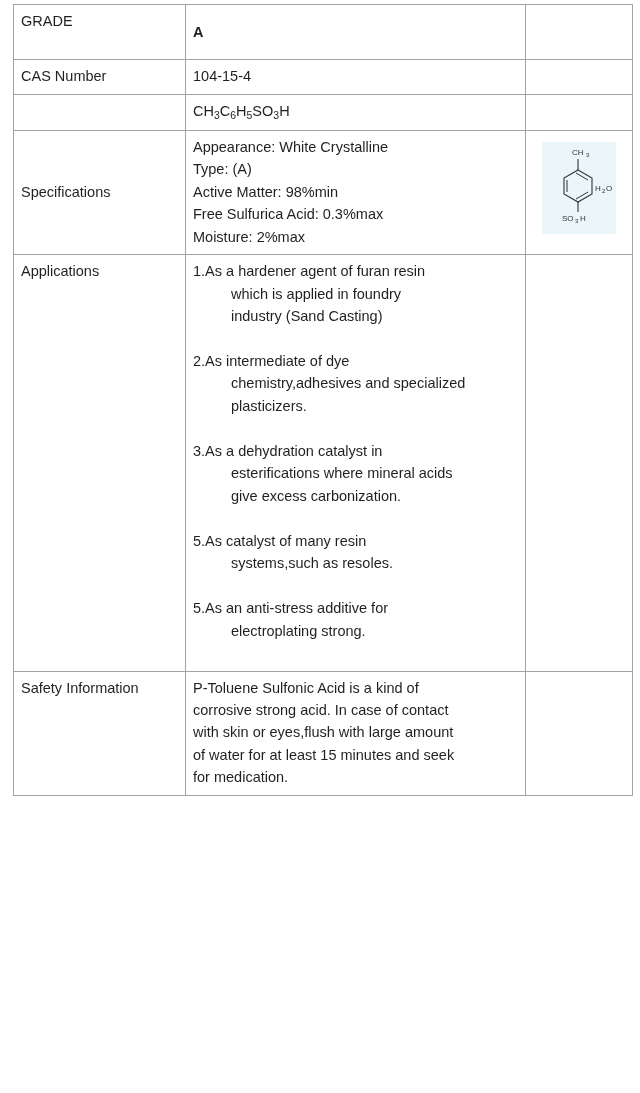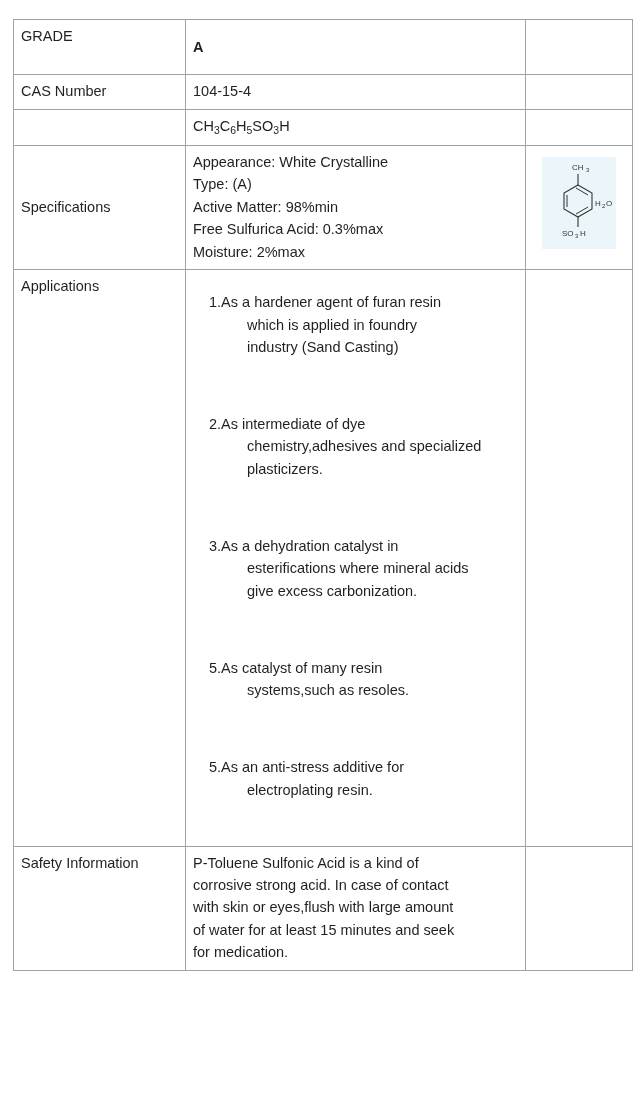--- a/index.html
+++ b/index.html
@@ -12,21 +12,21 @@
     height: 1093px;
     font-family: "Liberation Sans", sans-serif;
     color: #231f20;
     -webkit-font-smoothing: antialiased;
   }
   .sheet {
     width: 640px;
     height: 1093px;
     position: relative;
     box-sizing: border-box;
-    padding: 19px 7px 0 13px;
+    padding: 4px 7px 0 13px;
   }
   table.spec {
     border-collapse: collapse;
     width: 619px;
     table-layout: fixed;
     font-size: 14.5px;
   }
   table.spec td {
     border: 1px solid #9fa3a6;
     vertical-align: top;
@@ -61,21 +61,21 @@
     font-size: 0.72em;
     vertical-align: -0.25em;
   }
   .line { display: block; }
 
   
   .appitem {
     display: block;
     padding-left: 19px;
     text-indent: -19px;
-    margin: 16px;
+    margin: 0;
   }
   .appitem .cont {
     display: block;
     padding-left: 19px;
     text-indent: 0;
   }
   .appgap { display: block; height: 1.55em; }
 
   
   .molbox {
@@ -172,21 +172,21 @@
             <span class="cont">give excess carbonization.</span>
           </span>
           <span class="appgap"></span>
           <span class="appitem">
             <span>5.As catalyst of many resin</span>
             <span class="cont">systems,such as resoles.</span>
           </span>
           <span class="appgap"></span>
           <span class="appitem">
             <span>5.As an anti-stress additive for</span>
-            <span class="cont">electroplating resin.</span>
+            <span class="cont">electroplating strong.</span>
           </span>
           <span class="appgap"></span>
         </td>
         <td></td>
       </tr>
 
 
 
       <tr>
         <td class="label">Safety Information</td>

